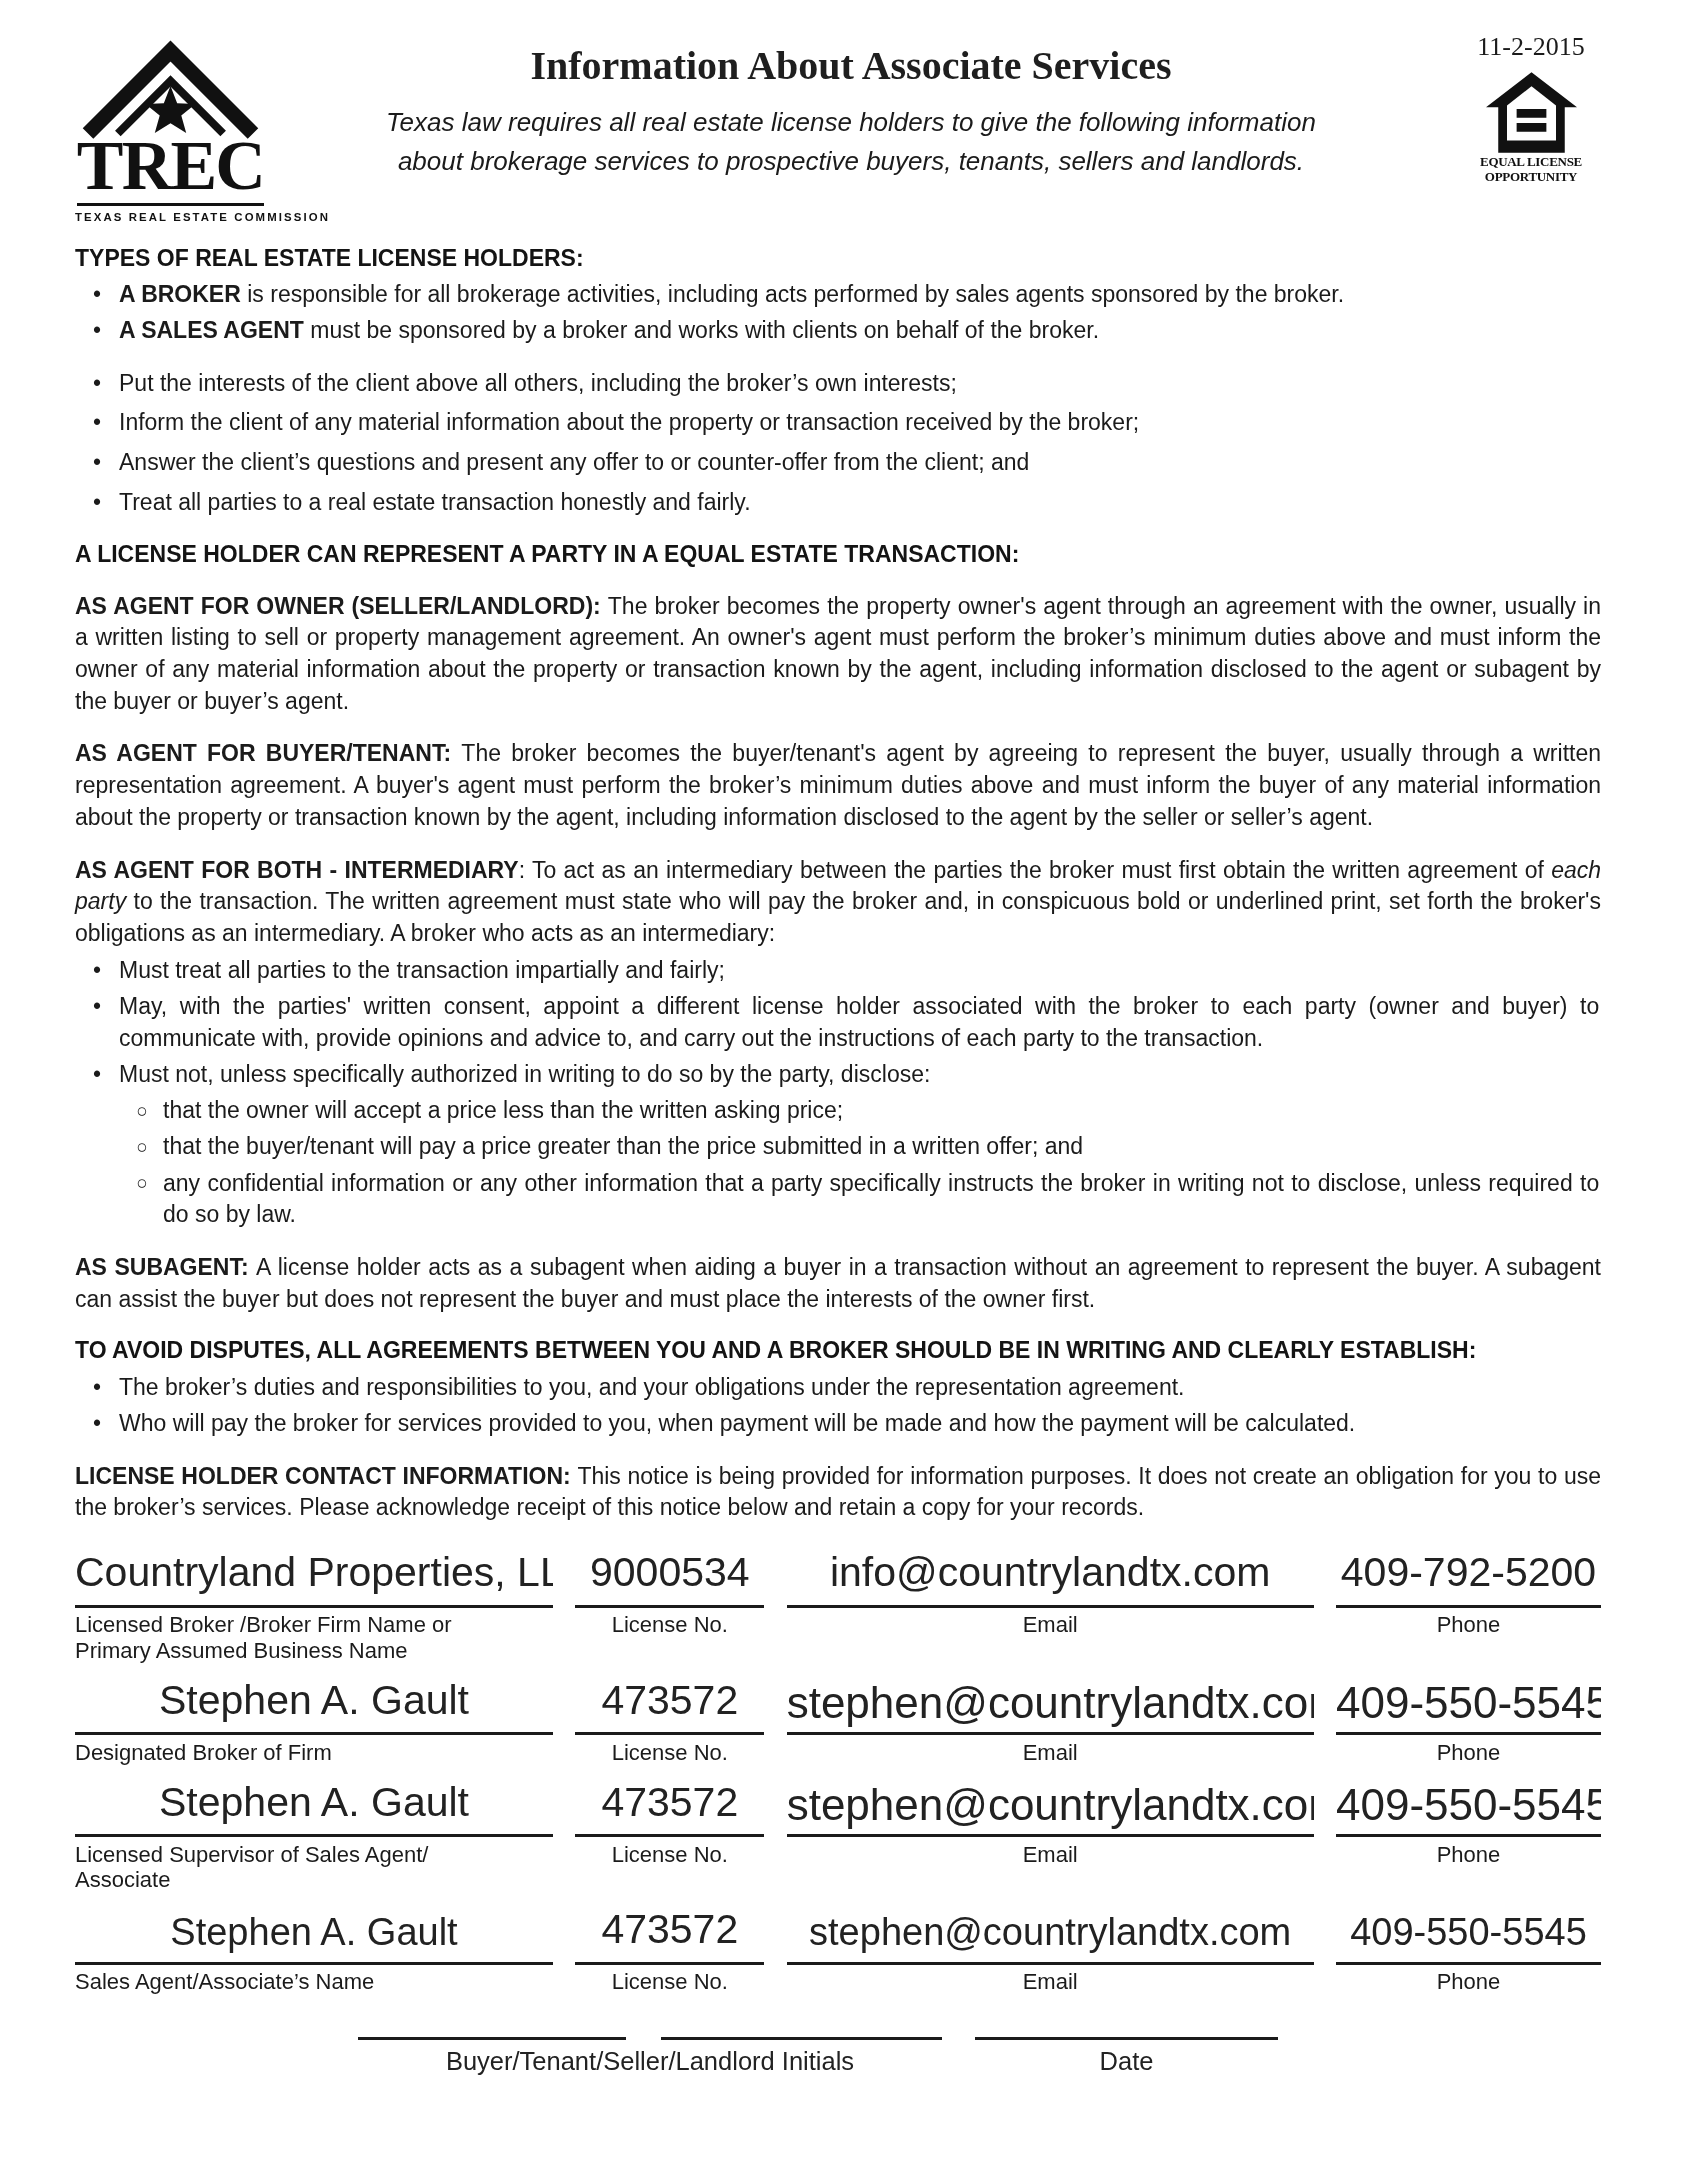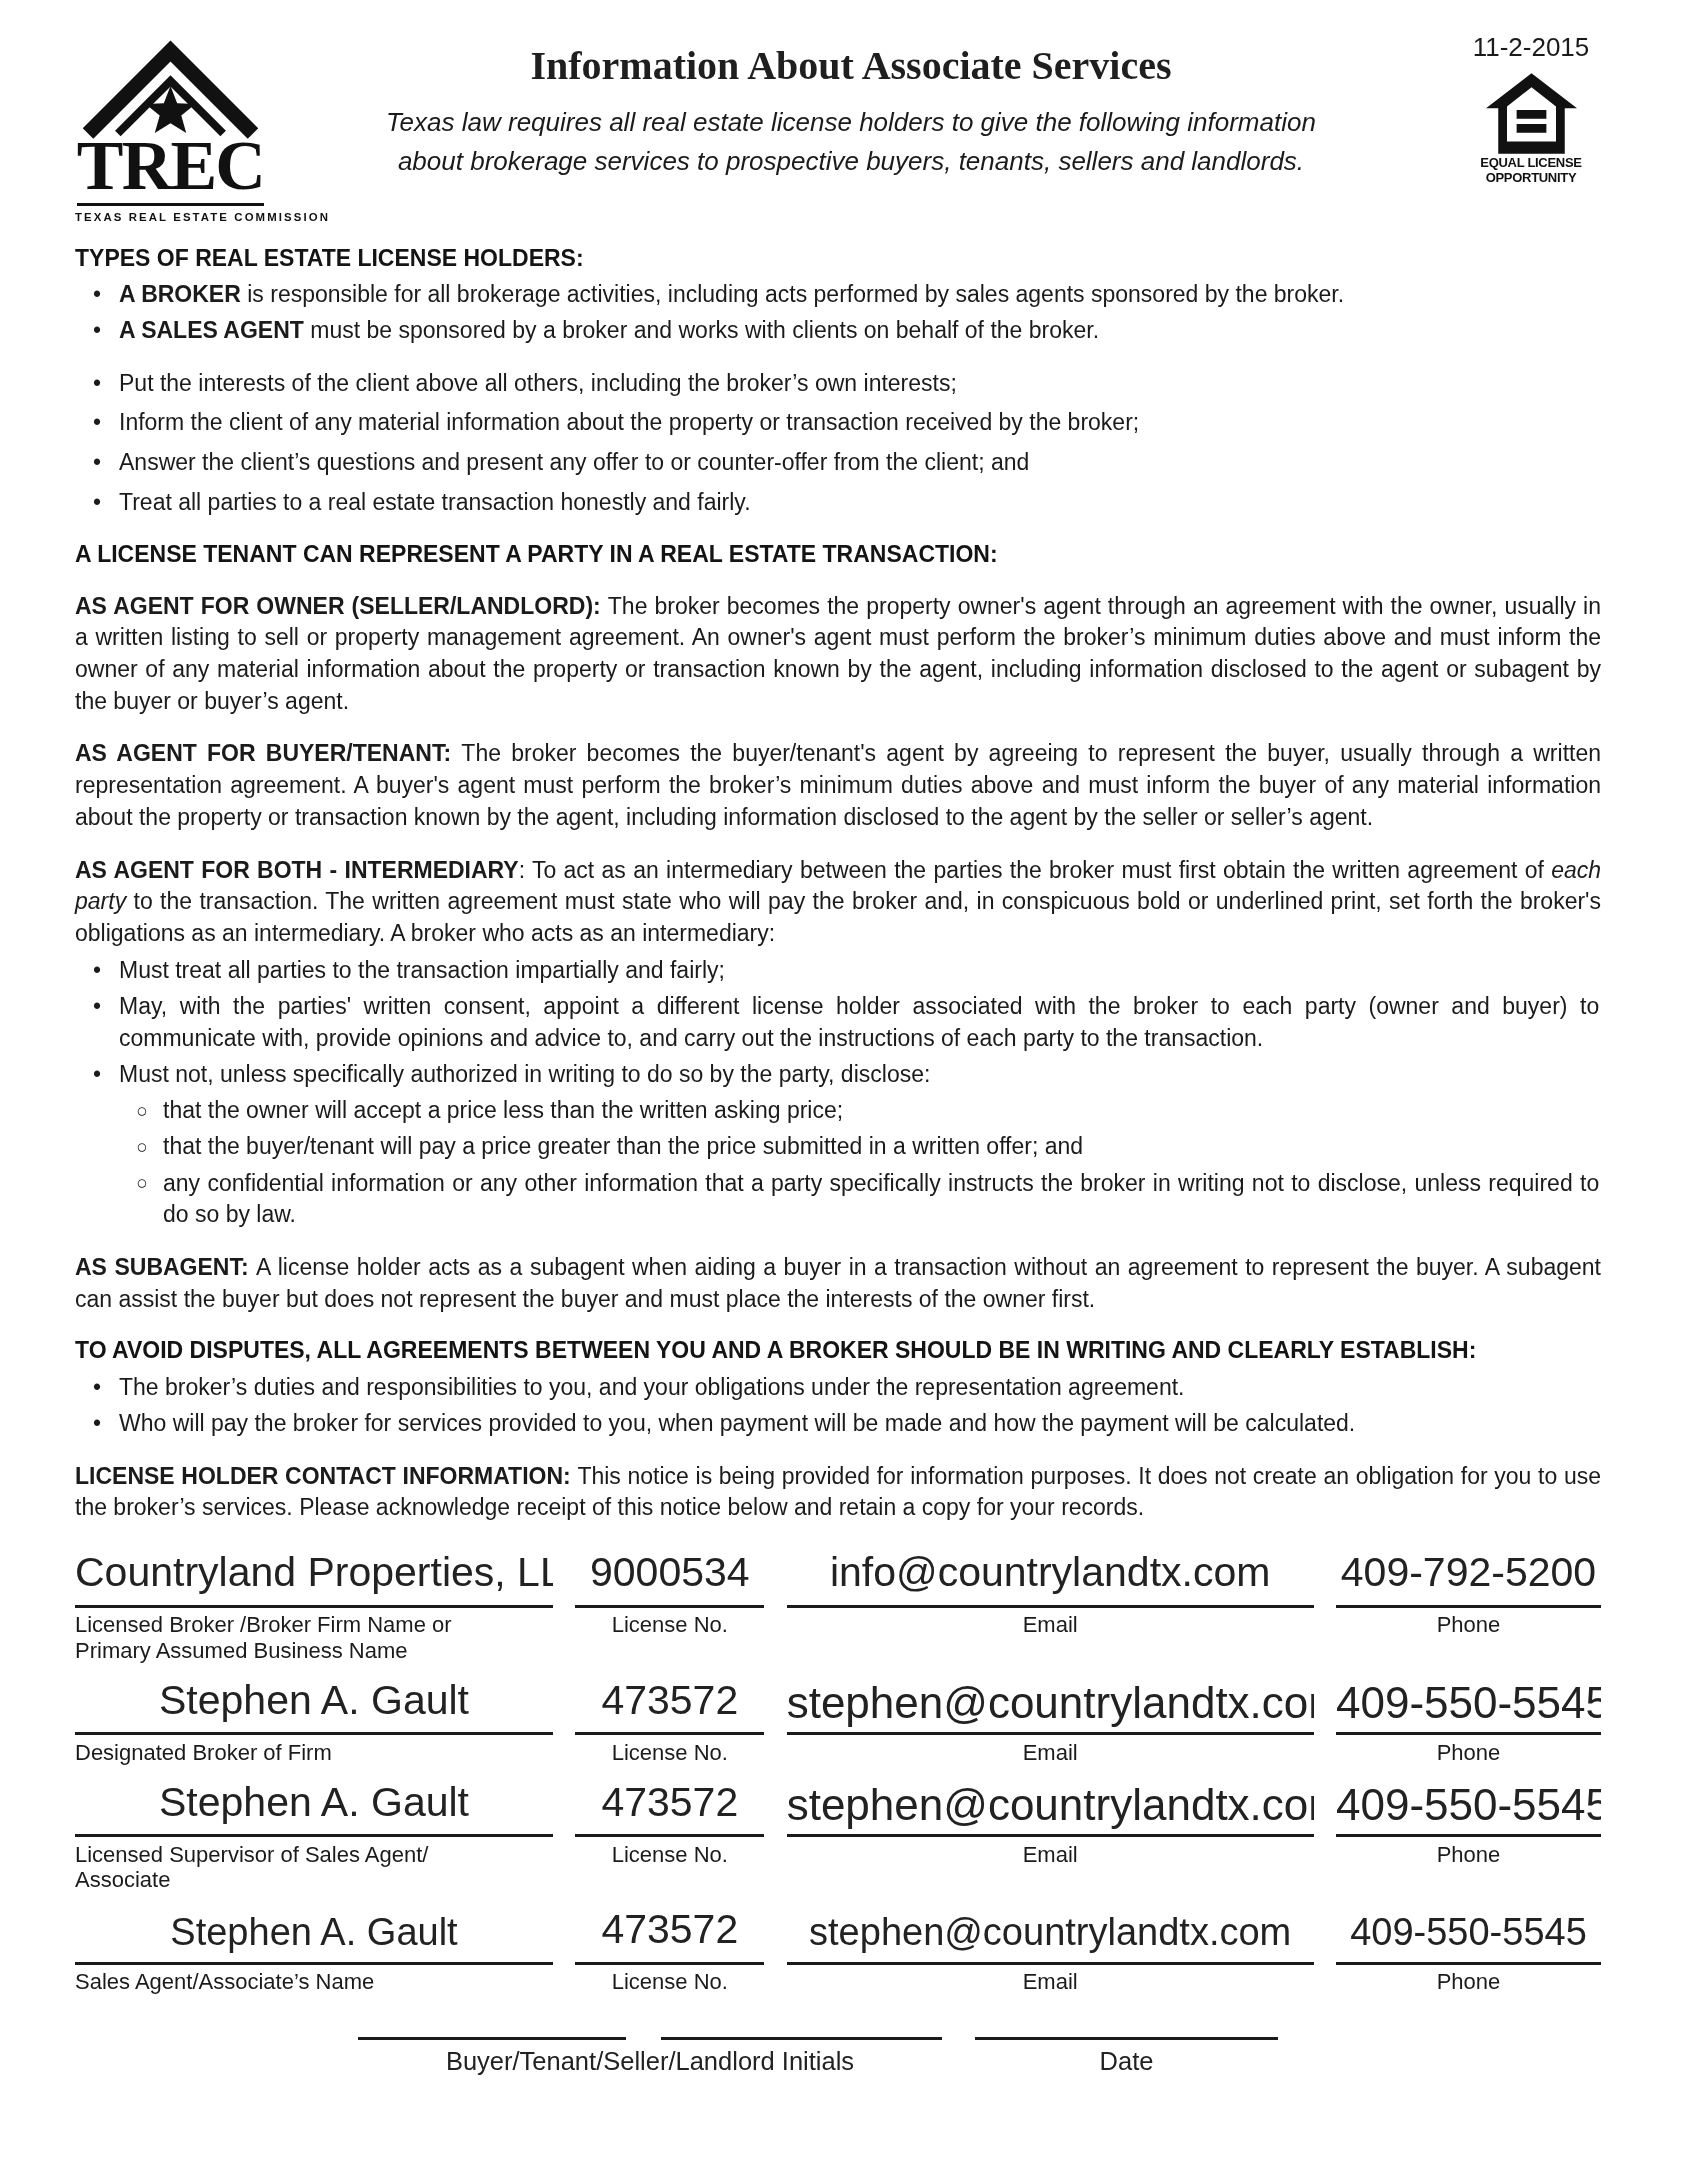--- a/index.html
+++ b/index.html
@@ -13,21 +13,21 @@
   
   .header { display:grid; grid-template-columns:202px 1fr 176px; column-gap:8.8px; align-items:start; }
   .trec-logo { width:191px; text-align:center; padding-top:5.3px; }
   .trec-roof { display:block; margin:0 auto; }
   .trec-word { font-family:"Liberation Serif",serif; font-weight:bold; font-size:70px; line-height:.92; letter-spacing:-1.8px; color:#111; margin-top:-5.3px; }
   .trec-rule { height:3.5px; background:#111; margin:4.4px 1.8px 4.4px; }
   .trec-tagline { font-size:11.4px; font-weight:bold; letter-spacing:2.1px; color:#111; white-space:nowrap; }
   .header-center { padding-top:12.3px; text-align:center; }
   .doc-title { font-family:"Liberation Serif",serif; font-weight:bold; font-size:40px; color:#1f1f1f; }
   .doc-subtitle { font-style:italic; font-size:26px; line-height:1.5; color:#1b1b1b; margin:14px auto 0; max-width:983px; }
-  .header-right { display:flex; flex-direction:column; align-items:flex-end; padding-top:1.8px; }
+  .header-right { display:flex; flex-direction:column; align-items:flex-end; padding-top:1.8px;font-family:Liberation Serif, serif; }
   .form-date { font-size:26px; color:#1b1b1b; width:140px; text-align:center; }
   .eho { width:140px; text-align:center; margin-top:10.5px; }
   .eho svg { display:block; margin:0 auto; }
   .eho-text { font-size:13px; font-weight:bold; line-height:1.02; letter-spacing:-0.3px; color:#111; margin-top:1.8px; }
 
   
   .sec { margin-top:21px; }
   .sec-heading { font-size:23px; font-weight:bold; color:#141414; line-height:1.3; }
   .para { font-size:23px; line-height:1.38; text-align:justify; }
   .para strong { font-weight:bold; }
@@ -127,21 +127,21 @@
           <span class="li-text">Answer the client’s questions and present any offer to or counter-offer from the client; and</span>
         </li>
       <li>
           <span class="marker">•</span>
           <span class="li-text">Treat all parties to a real estate transaction honestly and fairly.</span>
         </li>
     </ul>
   </div>
 
   <div class="sec">
-    <div class="sec-heading">A LICENSE TENANT CAN REPRESENT A PARTY IN A REAL ESTATE TRANSACTION:</div>
+    <div class="sec-heading">A LICENSE HOLDER CAN REPRESENT A PARTY IN A EQUAL ESTATE TRANSACTION:</div>
   </div>
 
   <div class="sec">
     <p class="para"><strong class="lead-gap">AS AGENT FOR OWNER (SELLER/LANDLORD):</strong><span>The broker becomes the property owner's agent through an agreement with the owner, usually in a written listing to sell or property management agreement. An owner's agent must perform the broker’s minimum duties above and must inform the owner of any material information about the property or transaction known by the agent, including information disclosed to the agent or subagent by the buyer or buyer’s agent.</span></p>
   </div>
 
   <div class="sec">
     <p class="para"><strong class="lead-gap">AS AGENT FOR BUYER/TENANT:</strong><span>The broker becomes the buyer/tenant's agent by agreeing to represent the buyer, usually through a written representation agreement. A buyer's agent must perform the broker’s minimum duties above and must inform the buyer of any material information about the property or transaction known by the agent, including information disclosed to the agent by the seller or seller’s agent.</span></p>
   </div>
 

